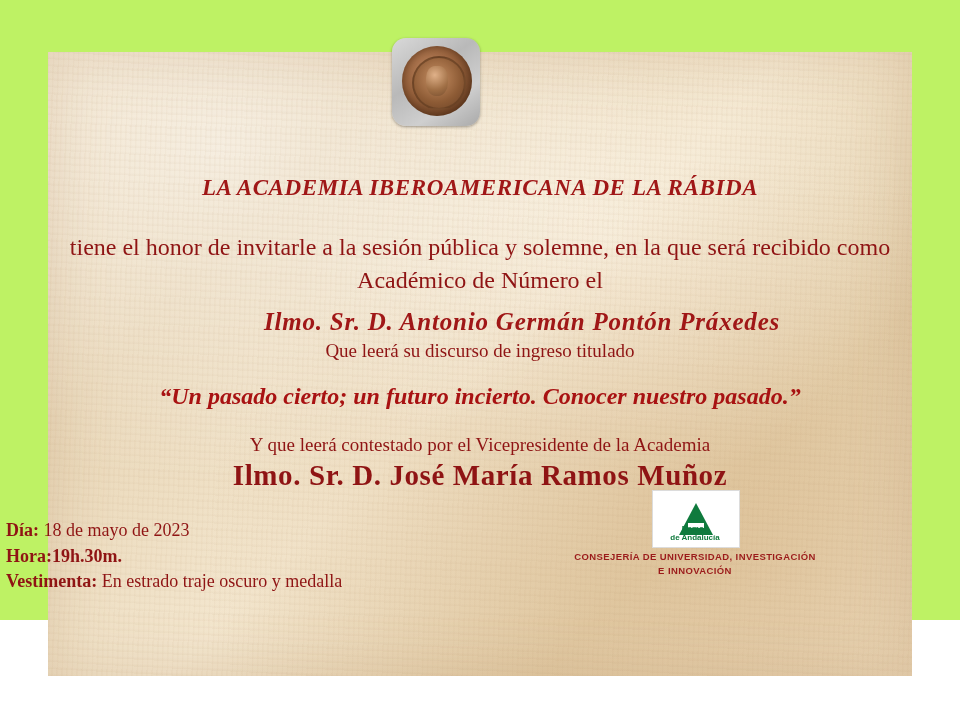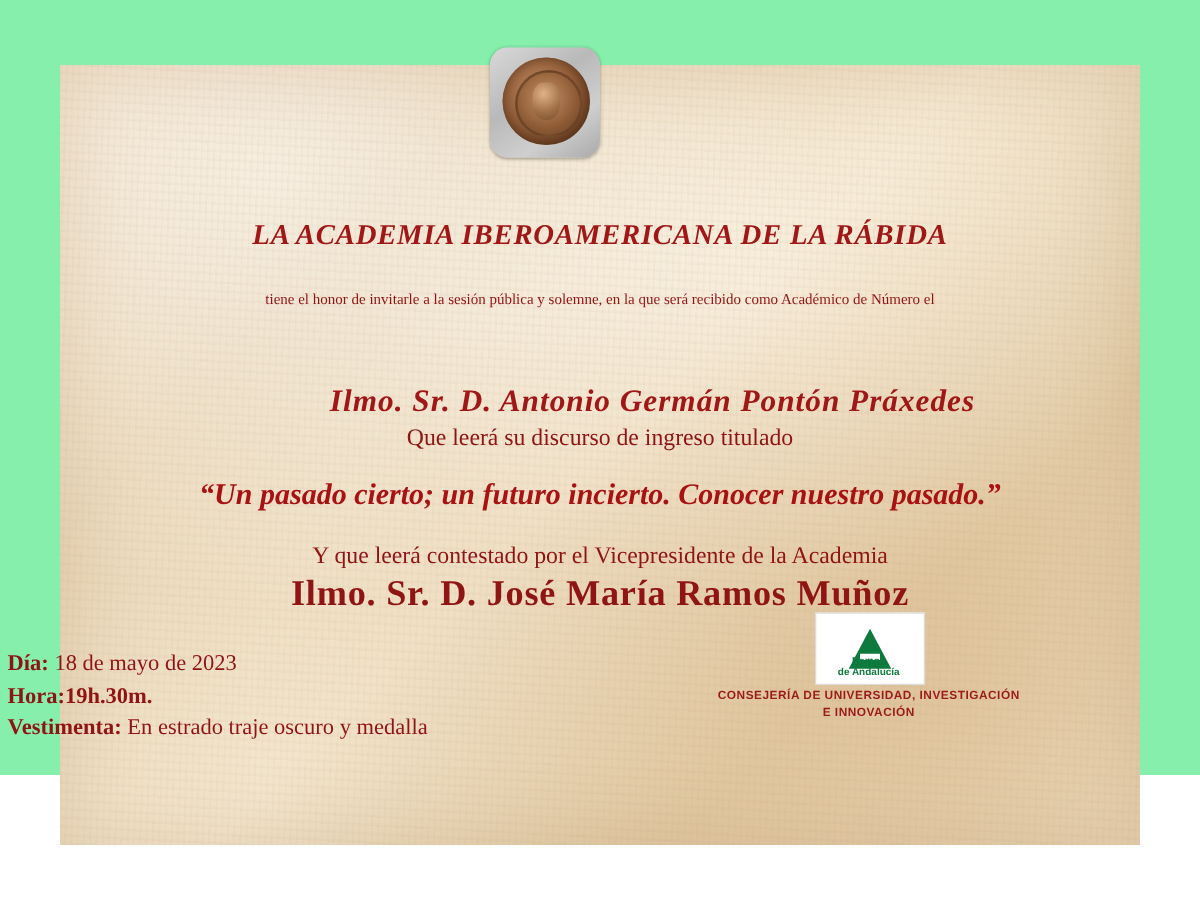--- a/index.html
+++ b/index.html
@@ -11,21 +11,21 @@
     width: 960px;
     height: 720px;
     font-family: "Liberation Serif", serif;
     overflow: hidden;
   }
 
   .slide {
     position: relative;
     width: 960px;
     height: 620px;
-    background: #86efac;
+    background: #bef264;
   }
 
   
   .parchment {
     position: absolute;
     left: 48px;
     top: 52px;
     width: 864px;
     height: 624px;
     background:
@@ -111,21 +111,21 @@
     top: 175px;
     font-size: 23px;
     font-weight: bold;
     font-style: italic;
     letter-spacing: 0.6px;
     color: #a01717;
   }
   .t-honor {
     top: 231px;
     left: 0;
-    font-size: 12px;
+    font-size: 24px;
     line-height: 1.38;
     color: #8f1414;
     padding: 0 24px;
     box-sizing: border-box;
   }
   .t-ilmo {
     top: 308px;
     font-size: 25px;
     font-weight: bold;
     font-style: italic;

